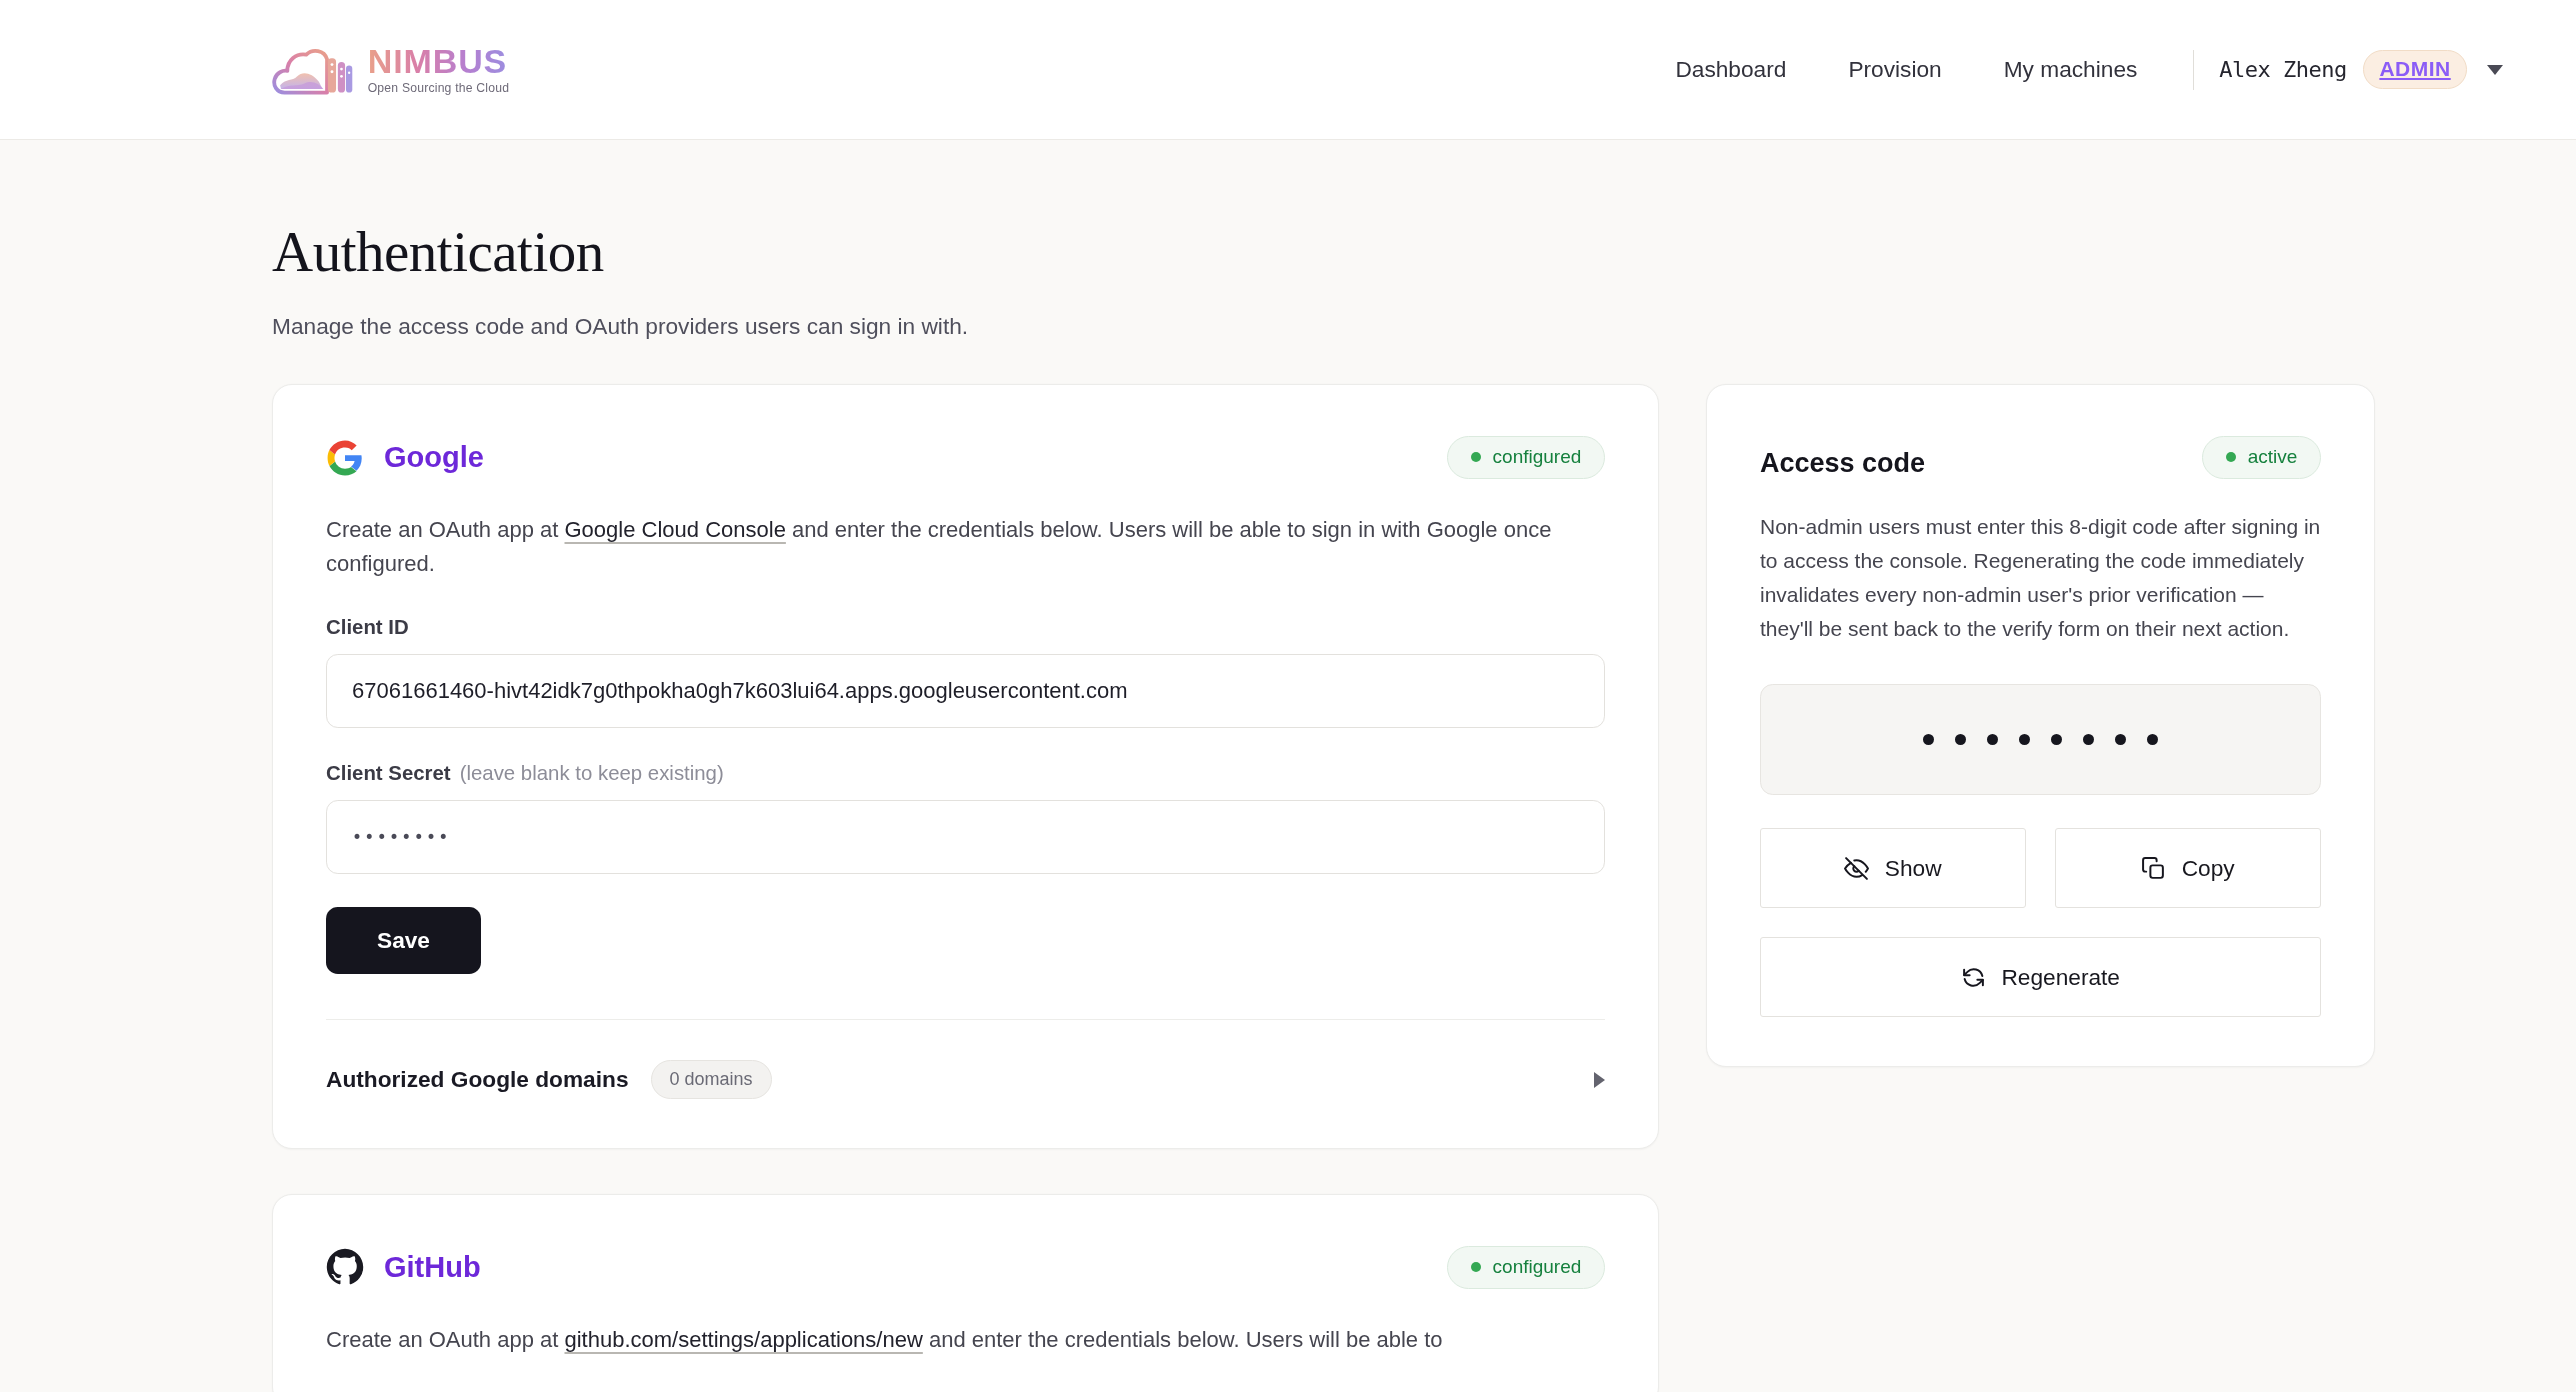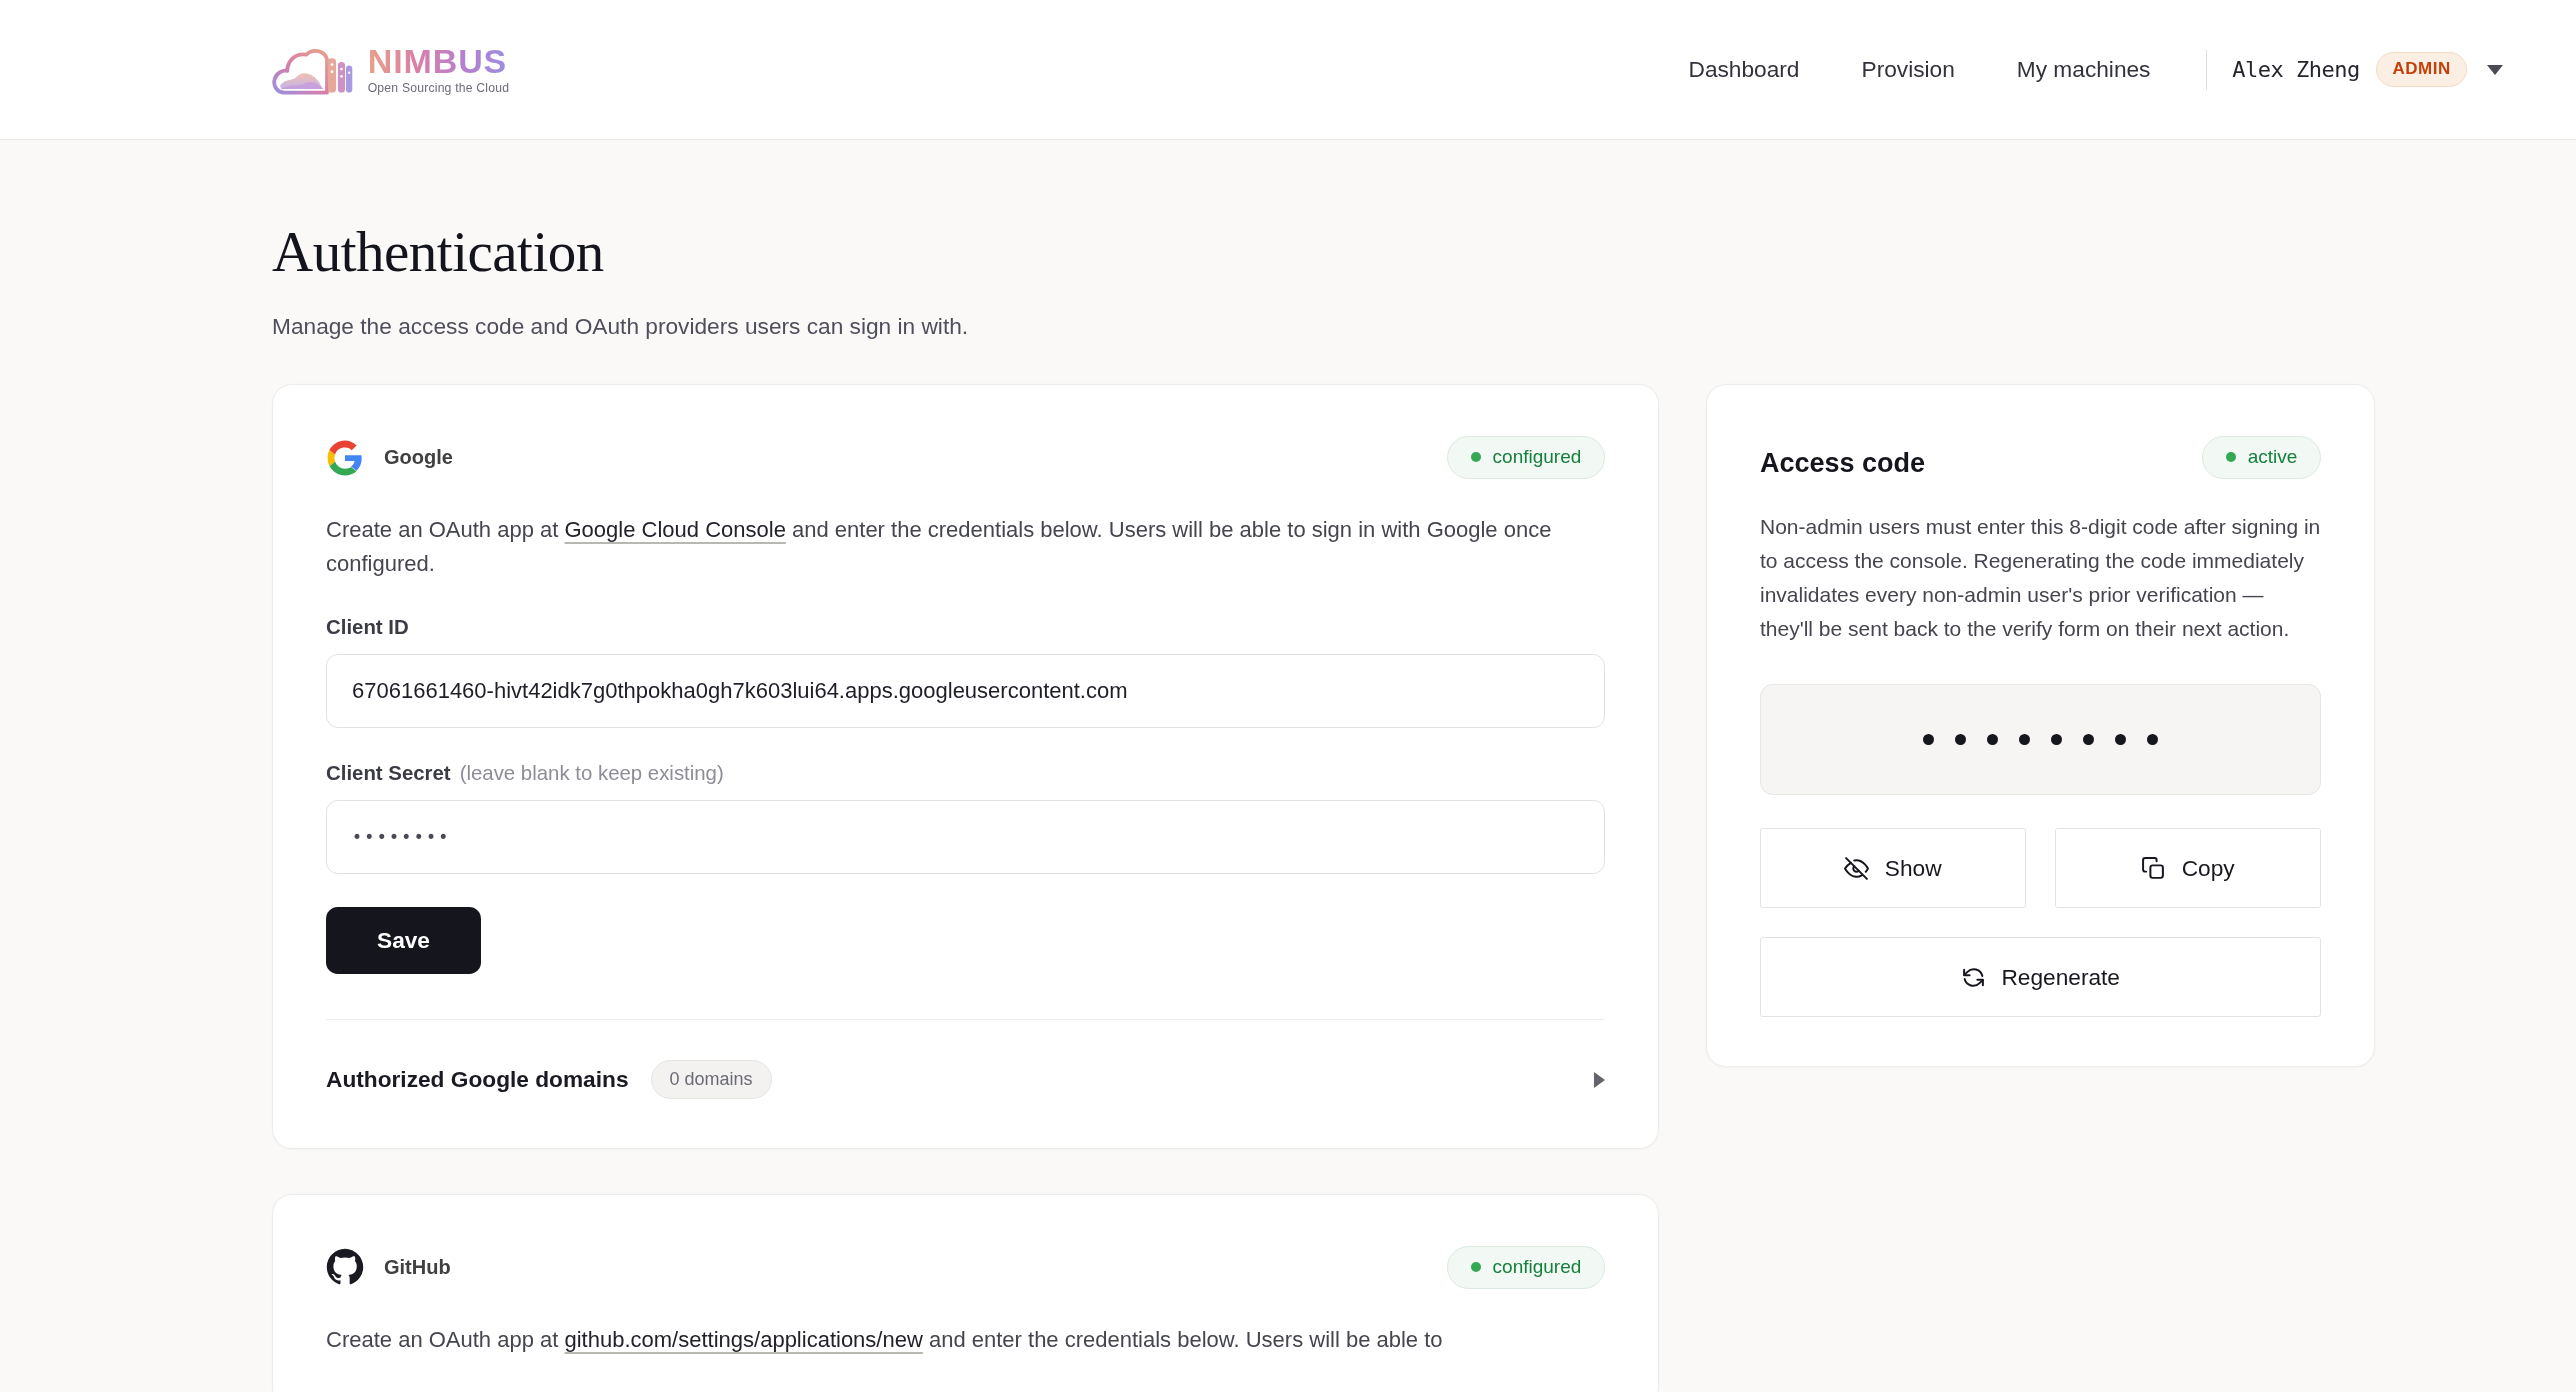--- a/index.html
+++ b/index.html
@@ -89,26 +89,27 @@
     font-family: "DejaVu Sans Mono", monospace;
     font-size: 22px;
     color: #25252e;
     letter-spacing: -0.5px;
     white-space: nowrap;
   }
 
   .admin-badge {
     background: #fbeee2;
     border: 0.9px solid #f1dcc6;
-    color: #c2410c;
-    font-size: 17px;
+    color: #8b5cf6;
+    font-size: 21px;
     font-weight: 600;
     letter-spacing: 0.5px;
     border-radius: 905px;
     padding: 6.3px 15.4px 7.3px;
+    text-decoration: underline;
   }
 
   .caret-down {
     width: 0; height: 0;
     border-left: 8.2px solid transparent;
     border-right: 8.2px solid transparent;
     border-top: 10px solid #4a4a55;
     margin-left: 3.6px;
   }
 
@@ -154,23 +155,23 @@
   
   .prov-head {
     display: flex;
     align-items: center;
     gap: 0;
   }
 
   .prov-icon { width: 38px; height: 38px; flex: none; display: block; }
 
   .prov-name {
-    font-size: 20px;
+    font-size: 29px;
     font-weight: 700;
-    color: #404040;
+    color: #6d28d9;
     margin-left: 20px;
   }
 
   .status-badge {
     margin-left: auto;
     display: inline-flex;
     align-items: center;
     gap: 11.8px;
     background: #f2f8f3;
     border: 0.9px solid #dbeade;

